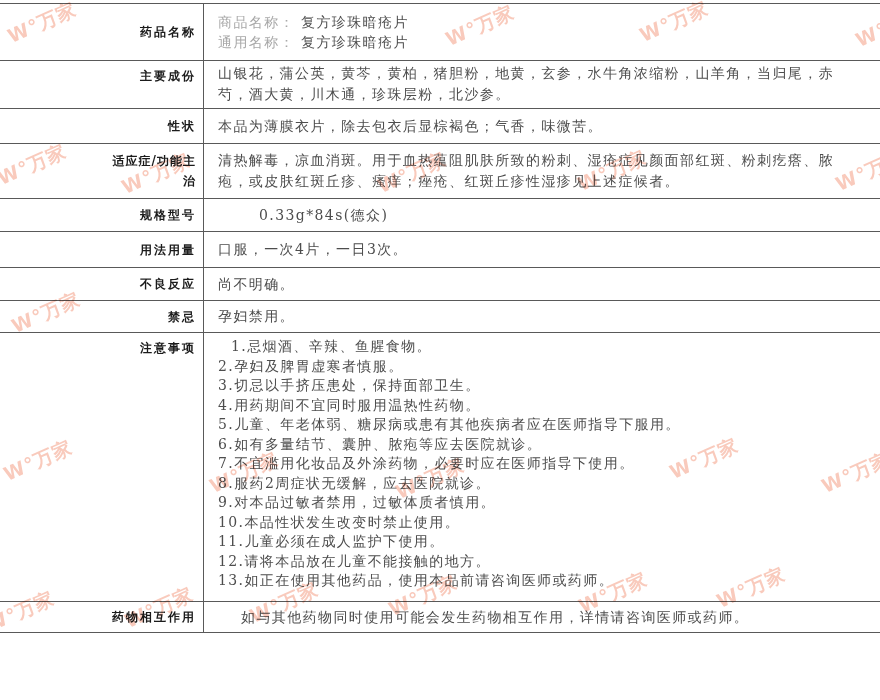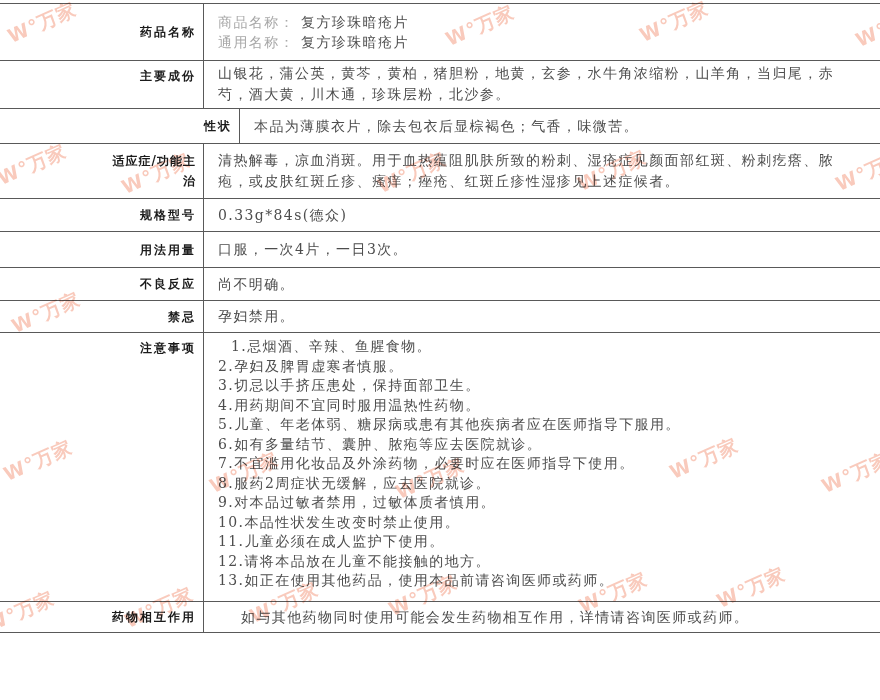--- a/index.html
+++ b/index.html
@@ -75,35 +75,35 @@
     </div>
   </div>
 
   <div class="row top" style="height:48px;">
     <div class="label-cell">
       <span class="label-text">主要成份</span>
     </div>
     <div class="content-cell" style="padding-top:2px;">山银花，蒲公英，黄芩，黄柏，猪胆粉，地黄，玄参，水牛角浓缩粉，山羊角，当归尾，赤芍，酒大黄，川木通，珍珠层粉，北沙参。</div>
   </div>
 
-  <div class="row" style="height:35px;padding-left:36px;">
+  <div class="row" style="height:35px;">
     <div class="label-cell">
       <span class="label-text">性状</span>
     </div>
     <div class="content-cell">本品为薄膜衣片，除去包衣后显棕褐色；气香，味微苦。</div>
   </div>
 
   <div class="row" style="height:55px;">
     <div class="label-cell">
       <span class="label-text wrap-narrow">适应症/功能主治</span>
     </div>
     <div class="content-cell">清热解毒，凉血消斑。用于血热蕴阻肌肤所致的粉刺、湿疮症见颜面部红斑、粉刺疙瘩、脓疱，或皮肤红斑丘疹、瘙痒；痤疮、红斑丘疹性湿疹见上述症候者。</div>
   </div>
 
-  <div class="row" style="height:33px;">
+  <div class="row" style="height:33px;gap:41px;">
     <div class="label-cell">
       <span class="label-text">规格型号</span>
     </div>
     <div class="content-cell">0.33g*84s(德众)</div>
   </div>
 
   <div class="row" style="height:36px;">
     <div class="label-cell">
       <span class="label-text">用法用量</span>
     </div>

